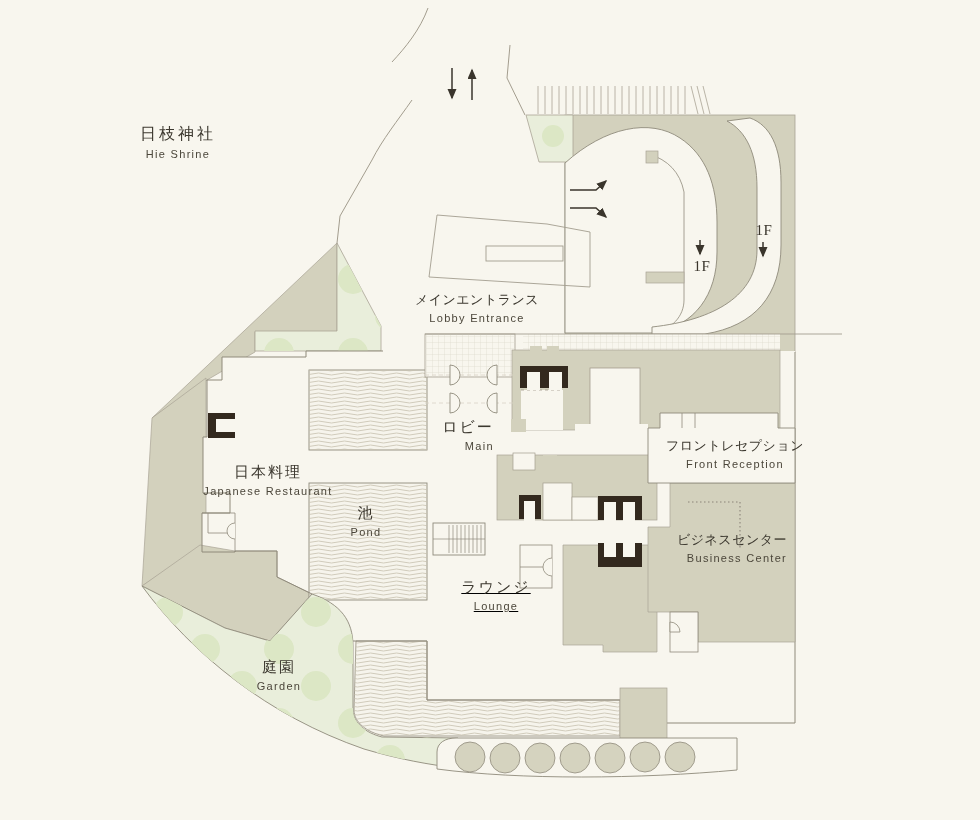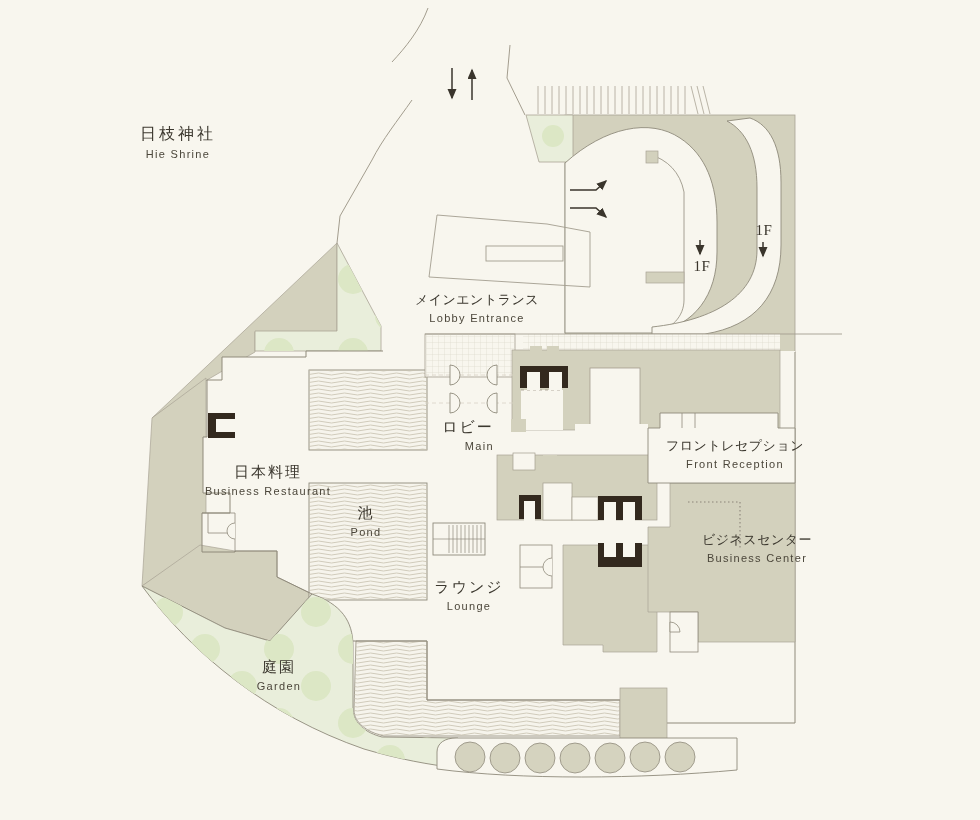--- a/index.html
+++ b/index.html
@@ -206,39 +206,39 @@
   <div class="lbl big" style="left:178px;top:124px;">
     <div class="jp">日枝神社</div>
     <div class="en">Hie Shrine</div>
   </div>
   <div class="lbl tight" style="left:477px;top:291px;">
     <div class="jp">メインエントランス</div>
     <div class="en">Lobby Entrance</div>
   </div>
   <div class="lbl" style="left:268px;top:463px;">
     <div class="jp">日本料理</div>
-    <div class="en">Business Restaurant</div>
+    <div class="en">Japanese Restaurant</div>
   </div>
   <div class="lbl" style="left:468px;top:418px;text-align:right;">
     <div class="jp">ロビー</div>
     <div class="en">Main</div>
   </div>
   <div class="lbl" style="left:366px;top:504px;">
     <div class="jp">池</div>
     <div class="en">Pond</div>
   </div>
   <div class="lbl tight" style="left:727px;top:437px;padding-left:16px;">
     <div class="jp">フロントレセプション</div>
     <div class="en">Front Reception</div>
   </div>
-  <div class="lbl tight" style="left:757px;top:531px;">
+  <div class="lbl tight" style="left:732px;top:531px;text-align:right;">
     <div class="jp">ビジネスセンター</div>
     <div class="en">Business Center</div>
   </div>
-  <div class="lbl" style="left:469px;top:578px;">
+  <div class="lbl" style="left:496px;top:578px;text-decoration:underline;">
     <div class="jp">ラウンジ</div>
     <div class="en">Lounge</div>
   </div>
   <div class="lbl" style="left:279px;top:658px;">
     <div class="jp">庭園</div>
     <div class="en">Garden</div>
   </div>
   <div class="fl" style="left:702px;top:258px;">1F</div>
   <div class="fl" style="left:764px;top:222px;">1F</div>
 </div>

